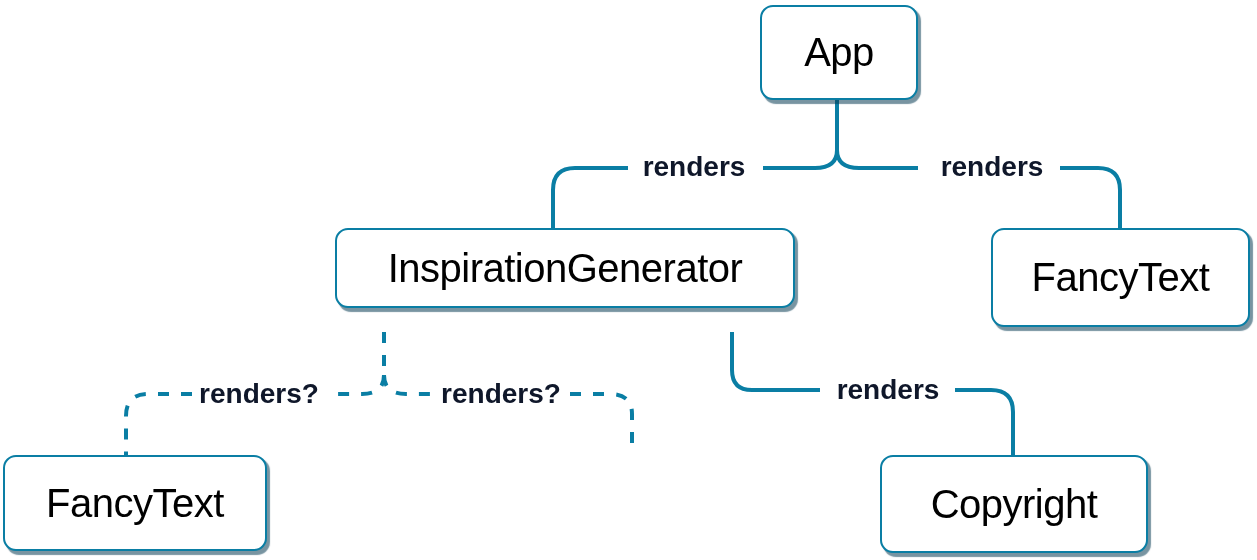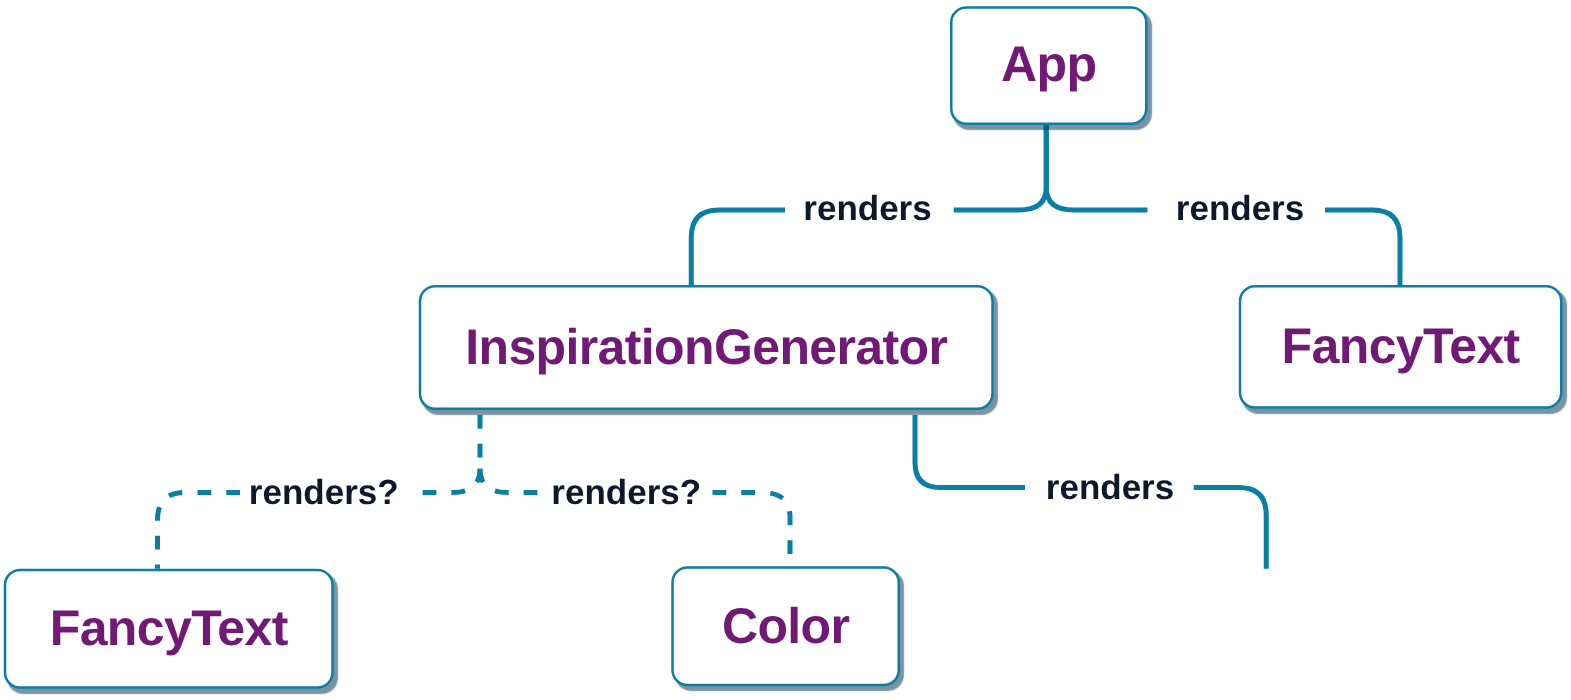--- a/index.html
+++ b/index.html
@@ -35,23 +35,23 @@
     box-sizing: border-box;
     background: #ffffff;
     border: 2.5px solid #0a7ea4;
     border-radius: 13px;
     box-shadow: 3px 3.5px 1px rgba(10, 61, 84, 0.55);
     display: flex;
     align-items: center;
     justify-content: center;
   }
   .node .node-label {
-    color: #701a75;
+    color: #000000;
     font-size: 40px;
-    font-weight: 700;
+    font-weight: 400;
     letter-spacing: -0.5px;
     white-space: nowrap;
   }
   .edge-label {
     position: absolute;
     transform: translate(-50%, -50%);
     color: #0f172a;
     font-size: 28px;
     font-weight: 700;
     white-space: nowrap;
@@ -86,30 +86,30 @@
   <div class="edge-label" style="left:694px; top:167px;">renders</div>
   <div class="edge-label" style="left:992px; top:167px;">renders</div>
   <div class="edge-label" style="left:259px; top:394px;">renders?</div>
   <div class="edge-label" style="left:501px; top:394px;">renders?</div>
   <div class="edge-label" style="left:888px; top:390px;">renders</div>
 
   <div class="node" style="left:760px; top:5px; width:158px; height:95px;">
     <span class="node-label">App</span>
   </div>
 
-  <div class="node" style="left:335px; top:228px; width:460px; height:100px;">
+  <div class="node" style="left:335px; top:228px; width:460px; height:80px;">
     <span class="node-label">InspirationGenerator</span>
   </div>
 
   <div class="node" style="left:991px; top:228px; width:259px; height:99px;">
     <span class="node-label">FancyText</span>
   </div>
 
   <div class="node" style="left:3px; top:455px; width:264px; height:96px;">
     <span class="node-label">FancyText</span>
   </div>
 
-  <div class="node" style="left:537px; top:453px; width:183px; height:96px;">
-    <span class="node-label">Color</span>
+
+  <div class="node" style="left:880px; top:455px; width:268px; height:98px;">
+    <span class="node-label">Copyright</span>
   </div>
-
 
 </div>
 
 </body></html>

